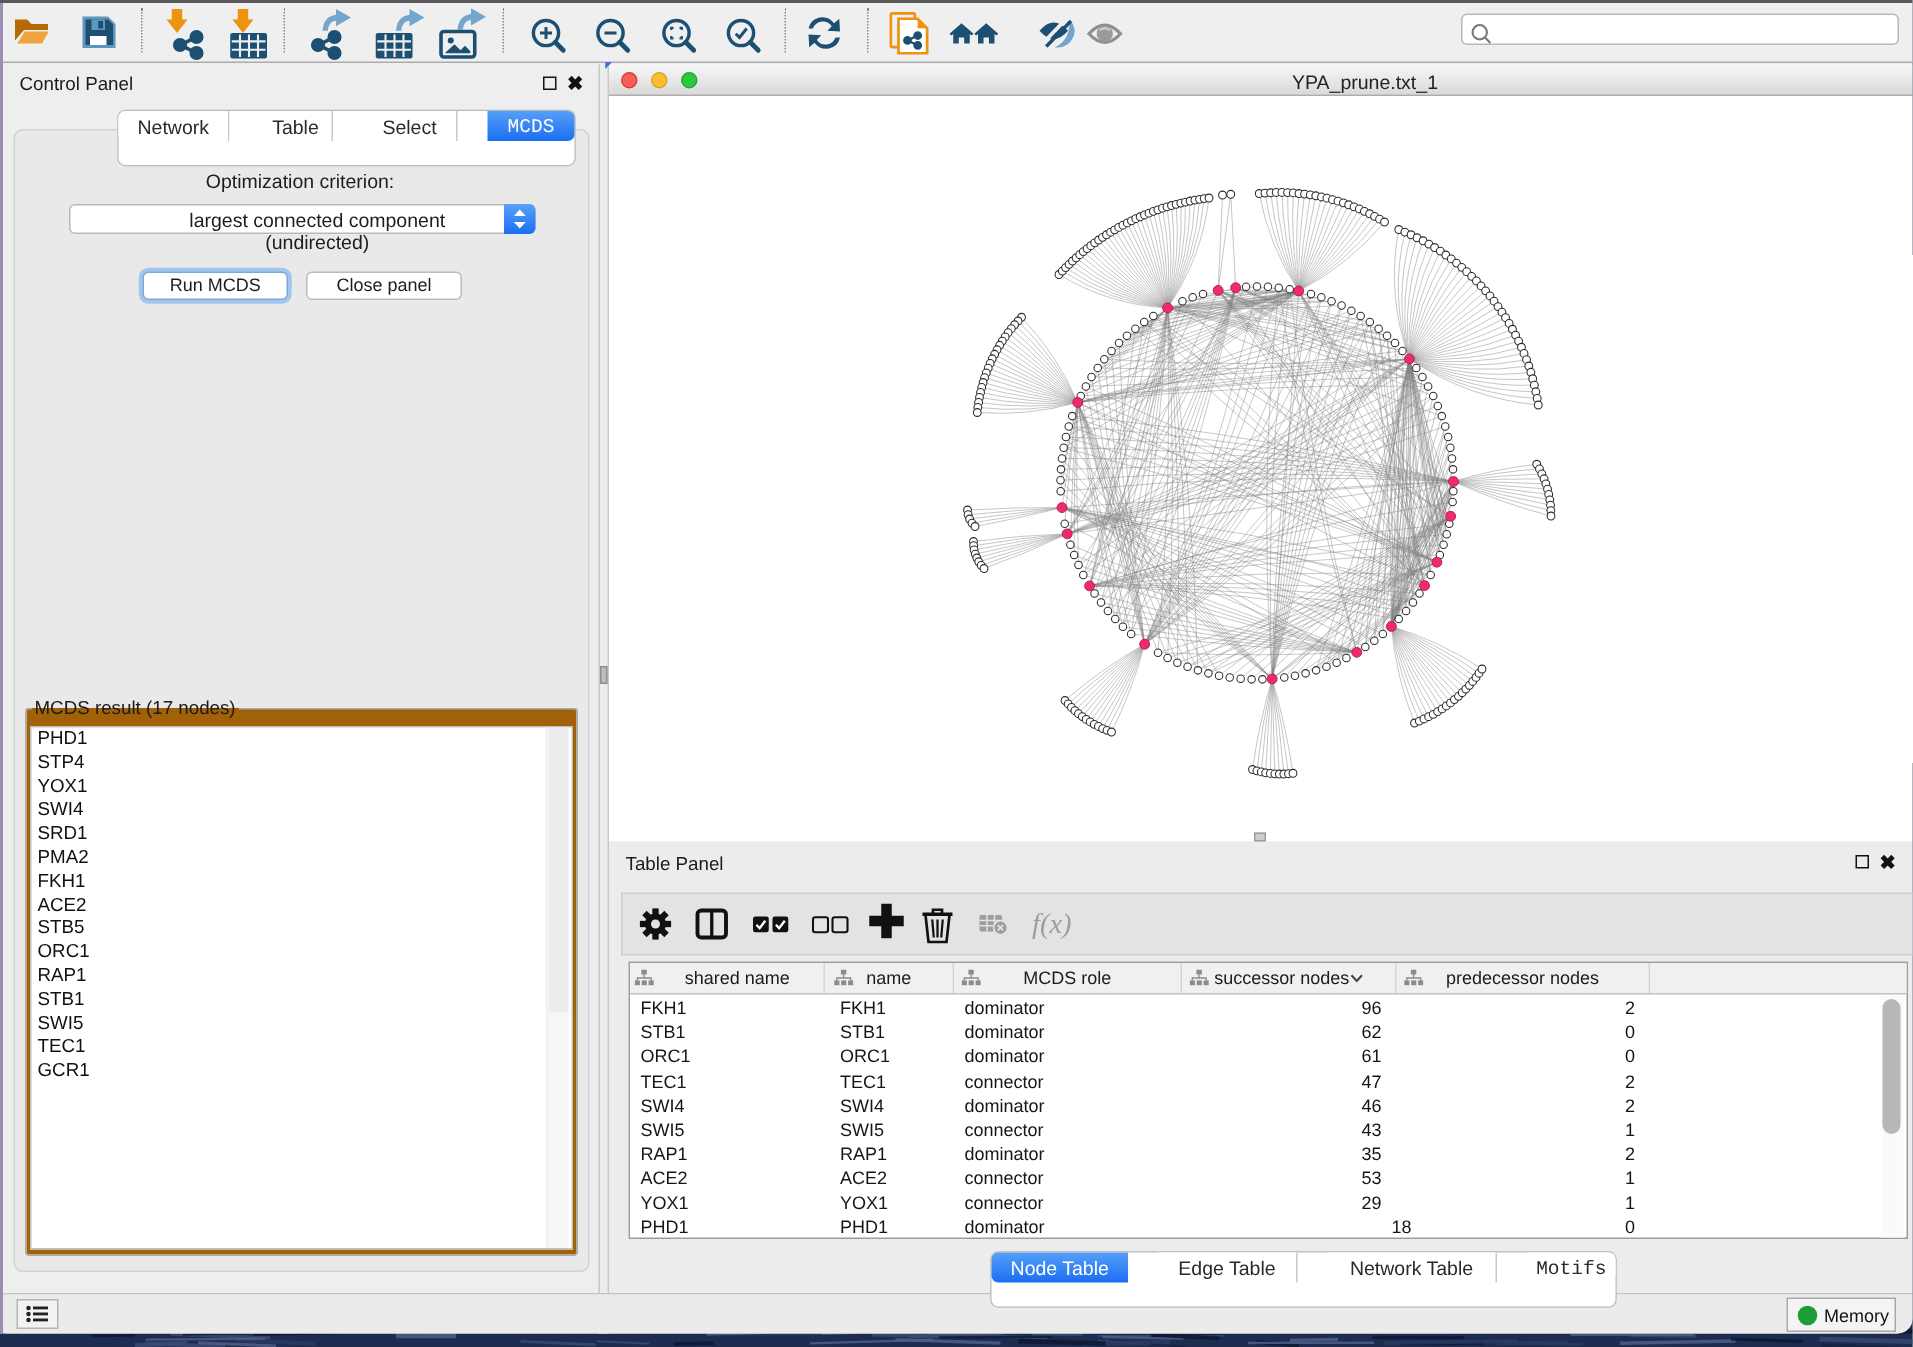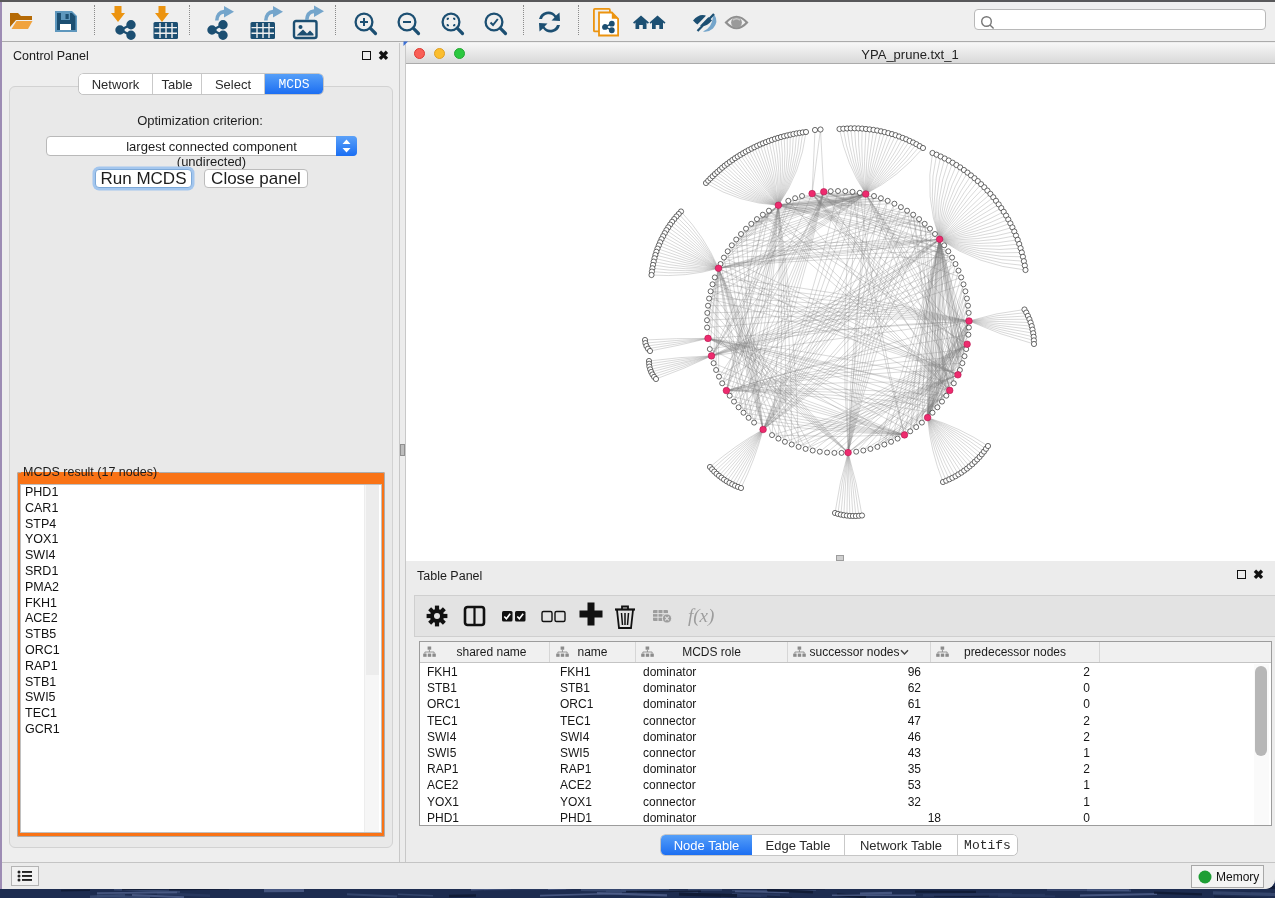--- a/index.html
+++ b/index.html
@@ -10,32 +10,32 @@
 
 #toolbar{position:absolute;left:0;top:2px;width:1275px;height:40px;background:#efefef;border-bottom:1px solid #ababab;}
 .tsep{position:absolute;top:5px;height:30px;width:0;border-left:1px dotted #8a8a8a;}
 
 #search{position:absolute;left:974px;top:9px;width:292px;height:21px;background:#fff;border:1px solid #b8b8b8;border-radius:4px;}
 
 #cp-title{position:absolute;left:13px;top:49px;font-size:12.5px;color:#1b1b1b;}
 .minibtn-sq{position:absolute;width:9px;height:9px;border:1.6px solid #111;}
 .xglyph{position:absolute;font-size:12px;font-weight:bold;color:#111;line-height:9px;}
 #tabcard{position:absolute;left:9px;top:86px;width:384px;height:762px;background:#e9e9e9;border:1px solid #d2d2d2;border-radius:6px;}
-.seg{position:absolute;display:flex;height:20px;border-radius:4.5px;box-shadow:0 0 0 0.8px #b9b9b9;background:#fff;z-index:5;}
+.seg{position:absolute;display:flex;height:36px;border-radius:4.5px;box-shadow:0 0 0 0.8px #b9b9b9;background:#fff;z-index:5;gap:20px;}
 .seg .s{height:20px;display:flex;align-items:center;justify-content:center;font-size:13px;color:#2a2a2a;border-right:1px solid #c9c9c9;background:#fff;}
 .seg .s:first-child{border-radius:4.5px 0 0 4.5px;}
 .seg .s:last-child{border-radius:0 4.5px 4.5px 0;border-right:none;font-family:Liberation Mono, monospace;}
 .seg .sel{background:linear-gradient(#559ff8,#1c6ef2);color:#fff;border-right:none;}
 #optlabel{position:absolute;left:0px;top:113px;width:400px;text-align:center;font-size:13px;color:#1d1d1d;}
 #combo{position:absolute;left:46px;top:136px;width:311px;height:20px;background:#fff;border:1px solid #b9b9b9;border-radius:4px;}
 #combo .txt{position:absolute;left:0;top:2px;width:285px;text-align:center;font-size:13px;color:#1d1d1d;padding-left:44px;}
 #combo .cap{position:absolute;right:-1px;top:-1px;width:21px;height:20px;border-radius:0 4px 4px 0;background:linear-gradient(#5ba1f8,#1a6ef3);}
-.btn{position:absolute;height:19px;background:#fff;border:1px solid #bcbcbc;border-radius:4px;font-size:17px;color:#1d1d1d;text-align:center;line-height:17px;}
+.btn{position:absolute;height:19px;background:#fff;border:1px solid #bcbcbc;border-radius:4px;font-size:12px;color:#1d1d1d;text-align:center;line-height:17px;margin-top:12px;}
 #runbtn{box-shadow:0 0 0 2.5px #a3c6ee;border-color:#7da9d8;}
-fieldset{position:absolute;left:17px;top:465px;width:368px;height:372px;border:1px solid #adadad;border-radius:2px;background:#f97316;}
+fieldset{position:absolute;left:17px;top:465px;width:368px;height:372px;border:1px solid #adadad;border-radius:2px;background:#a16207;}
 fieldset legend{font-size:12.5px;color:#1b1b1b;margin-left:3px;padding:0 2px;}
 #mlist{position:absolute;left:2px;top:5px;width:362px;height:349px;background:#fff;border:1px solid #c0c0c0;font-size:12.5px;color:#111;}
 #mlist .it{height:15.8px;line-height:15.8px;padding-left:4px;}
 #mtrack{position:absolute;right:2px;top:0px;width:15px;height:347px;background:#f6f6f6;border-left:1px solid #ededed;}
 #mthumb{position:absolute;left:1px;top:0;width:13px;height:190px;background:#ececec;}
 
 #vsplit{position:absolute;left:399px;top:43px;width:7px;height:846px;background:#ececec;border-left:1px solid #c8c8c8;border-right:1px solid #c8c8c8;}
 #netframe-title{position:absolute;left:406px;top:43px;width:869px;height:21px;background:linear-gradient(#f7f7f7,#d9d9d9);border-bottom:1px solid #ababab;}
 .light{position:absolute;top:48px;width:11px;height:11px;border-radius:50%;}
 #nettitle{position:absolute;top:47px;left:780px;width:260px;text-align:center;font-size:13px;color:#222;}
@@ -244,21 +244,20 @@
 <div class="cap"><svg width="21" height="20" viewBox="0 0 21 20">
         <path d="M6.5 8 L10.5 3.6 L14.5 8 Z M6.5 12 L10.5 16.4 L14.5 12 Z" fill="#fff"></path>
       </svg></div>
   </div>
 <div class="btn" id="runbtn" style="left:95px;top:169px;width:97px">Run MCDS</div>
 <div class="btn" style="left:204px;top:169px;width:104px">Close panel</div>
 <fieldset>
     <legend>MCDS result (17 nodes)</legend>
 <div id="mlist">
       <div class="it">PHD1</div>
-      <div class="it">CAR1</div>
       <div class="it">STP4</div>
       <div class="it">YOX1</div>
       <div class="it">SWI4</div>
       <div class="it">SRD1</div>
       <div class="it">PMA2</div>
       <div class="it">FKH1</div>
       <div class="it">ACE2</div>
       <div class="it">STB5</div>
       <div class="it">ORC1</div>
       <div class="it">RAP1</div>
@@ -1201,21 +1200,21 @@
         <div class="cell" style="left:7px">ACE2</div>
         <div class="cell" style="left:140px">ACE2</div>
         <div class="cell" style="left:223px">connector</div>
         <div class="cell num" style="left:368px;width:133px">53</div>
         <div class="cell num" style="left:511px;width:159px">1</div>
       </div>
       <div class="row" style="left:0;top:151.6px;width:851px">
         <div class="cell" style="left:7px">YOX1</div>
         <div class="cell" style="left:140px">YOX1</div>
         <div class="cell" style="left:223px">connector</div>
-        <div class="cell num" style="left:368px;width:133px">32</div>
+        <div class="cell num" style="left:368px;width:133px">29</div>
         <div class="cell num" style="left:511px;width:159px">1</div>
       </div>
       <div class="row" style="left:0;top:167.8px;width:851px">
         <div class="cell" style="left:7px">PHD1</div>
         <div class="cell" style="left:140px">PHD1</div>
         <div class="cell" style="left:223px">dominator</div>
         <div class="cell num" style="left:388px;width:133px">18</div>
         <div class="cell num" style="left:511px;width:159px">0</div>
       </div>
       <div id="ttrack">

